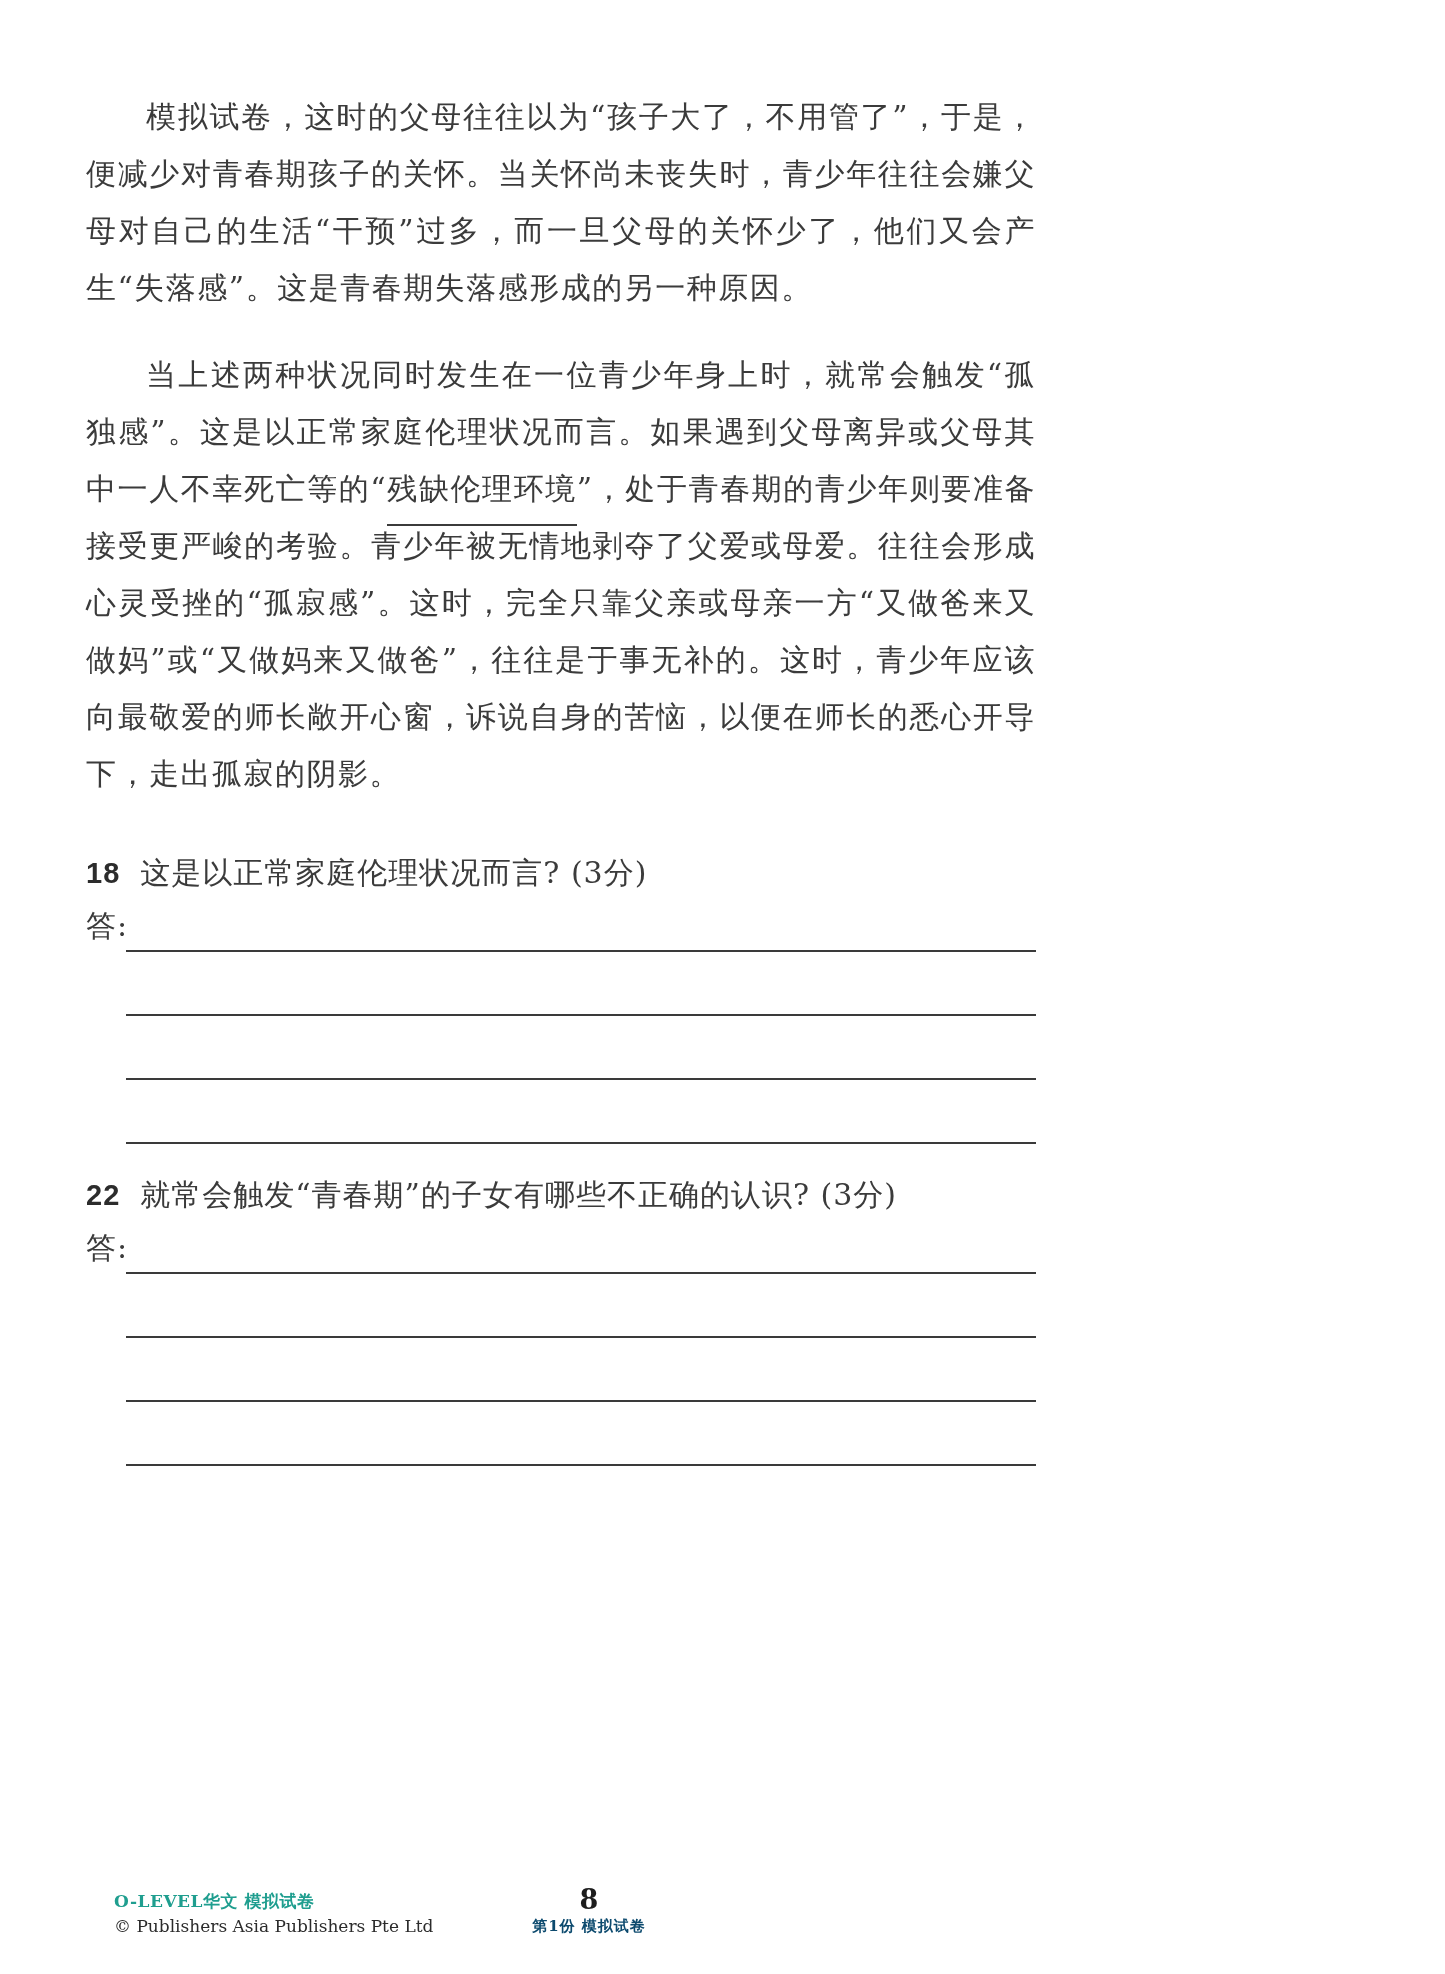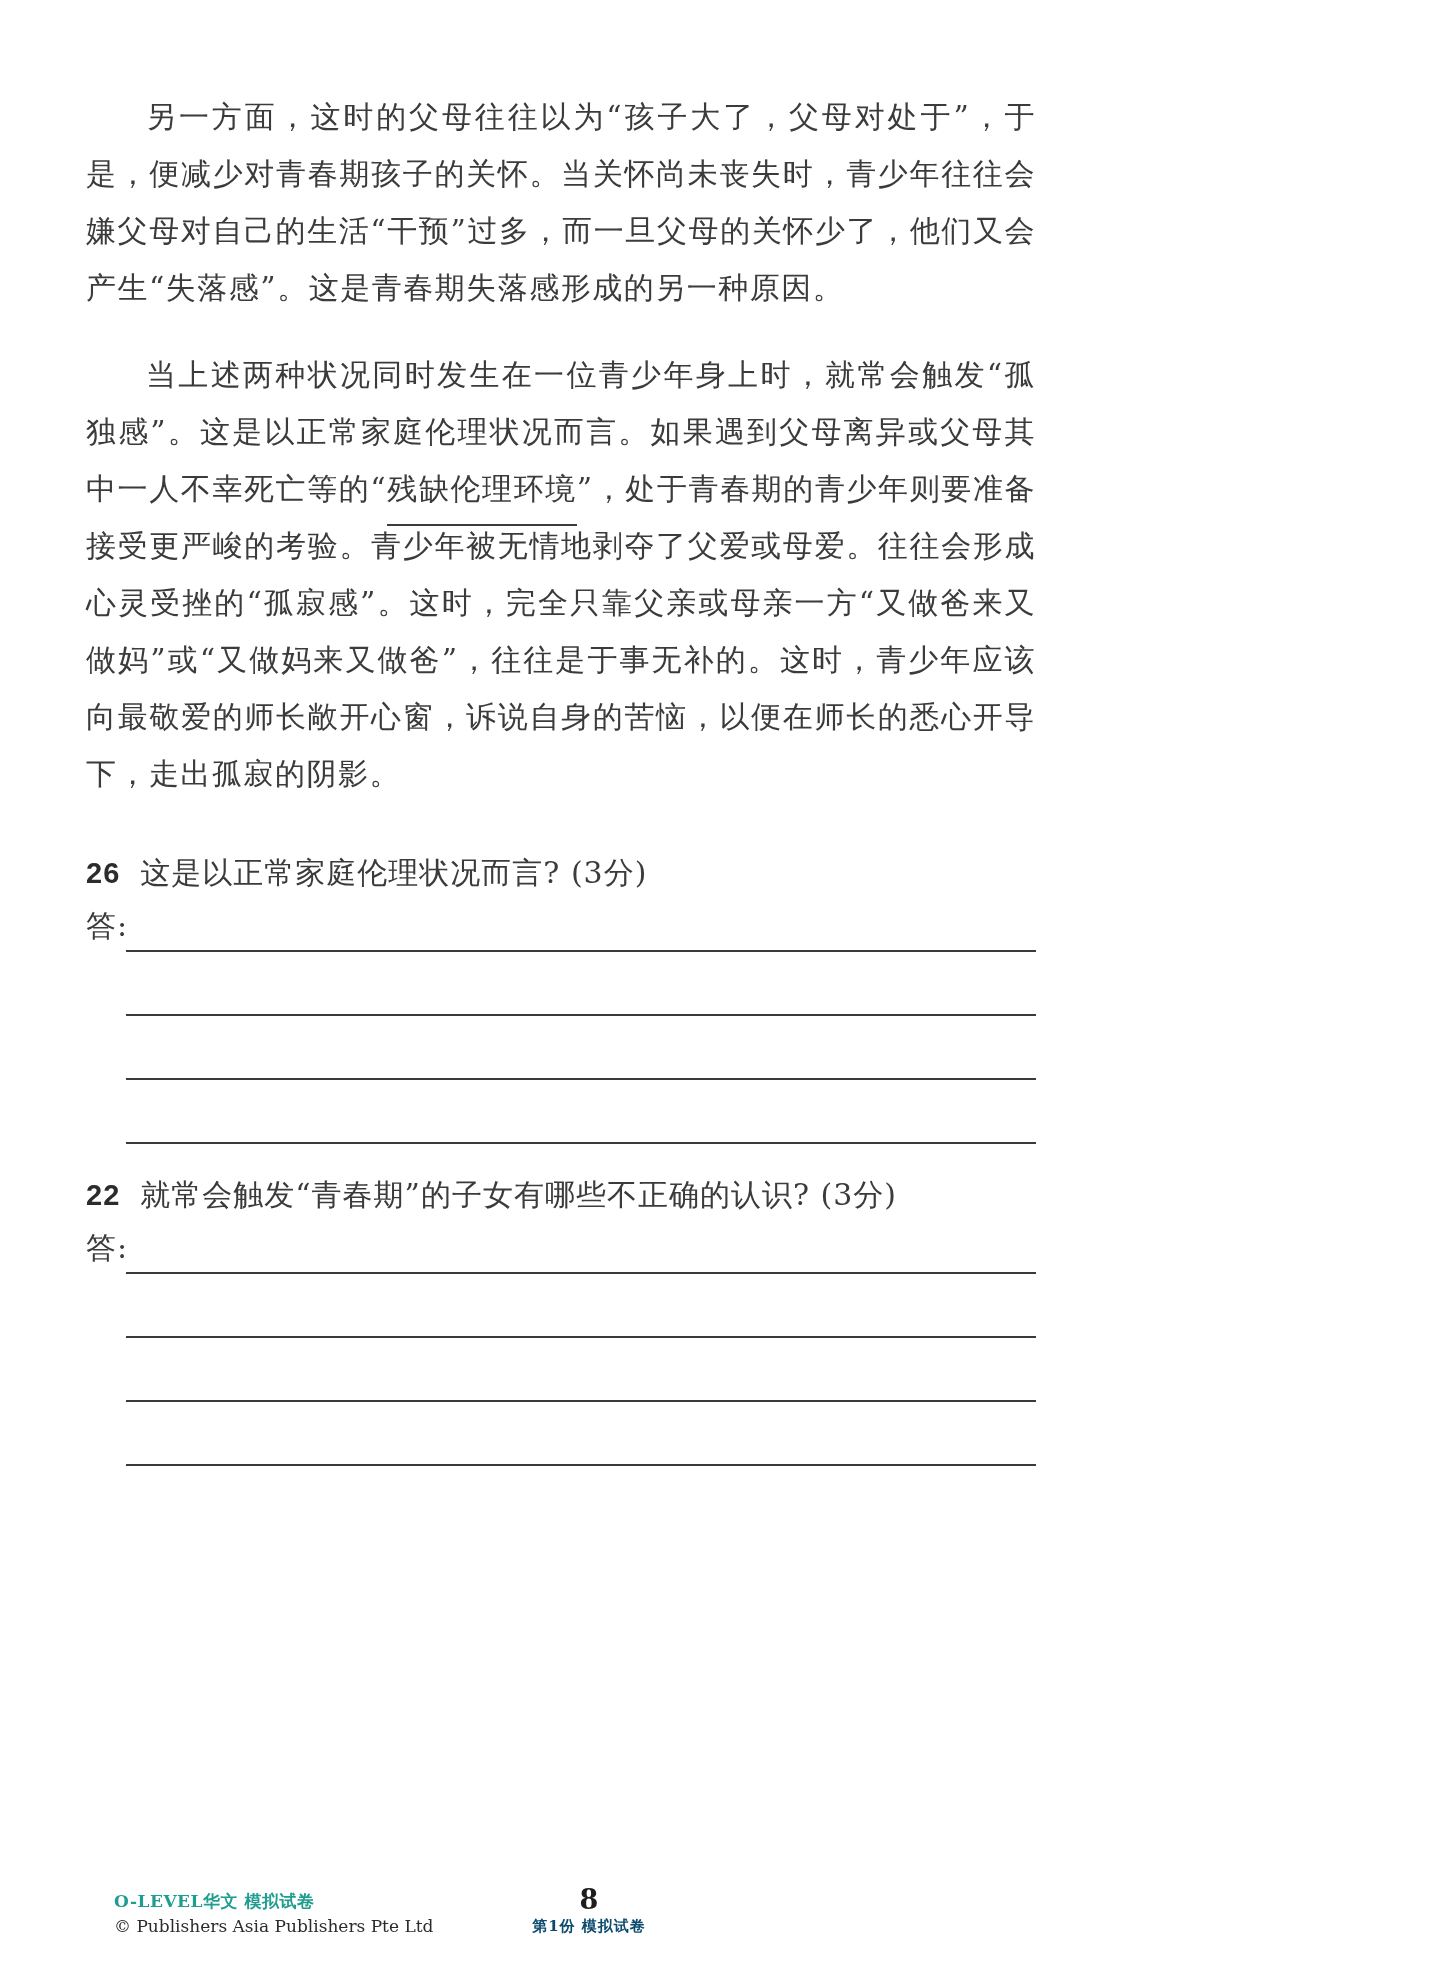--- a/index.html
+++ b/index.html
@@ -109,26 +109,26 @@
     letter-spacing: 1px;
   }
 </style>
 </head>
 <body>
 
 <div class="page">
 
   <main class="content">
 
-    <p class="para"><span>另一方面，这时的父母往往以为“孩子大了，父母对处于”，于是，便减少对青春期孩子的关怀。当关怀尚未丧失时，青少年往往会嫌父母对自己的生活“干预”过多，而一旦父母的关怀少了，他们又会产生“失落感”。这是青春期失落感形成的另一种原因。</span></p>
+    <p class="para"><span>模拟试卷，这时的父母往往以为“孩子大了，不用管了”，于是，便减少对青春期孩子的关怀。当关怀尚未丧失时，青少年往往会嫌父母对自己的生活“干预”过多，而一旦父母的关怀少了，他们又会产生“失落感”。这是青春期失落感形成的另一种原因。</span></p>
 
     <p class="para"><span>当上述两种状况同时发生在一位青少年身上时，就常会触发“孤独感”。这是以正常家庭伦理状况而言。如果遇到父母离异或父母其中一人不幸死亡等的“</span><span class="underline">残缺伦理环境</span><span>”，处于青春期的青少年则要准备接受更严峻的考验。青少年被无情地剥夺了父爱或母爱。往往会形成心灵受挫的“孤寂感”。这时，完全只靠父亲或母亲一方“又做爸来又做妈”或“又做妈来又做爸”，往往是于事无补的。这时，青少年应该向最敬爱的师长敞开心窗，诉说自身的苦恼，以便在师长的悉心开导下，走出孤寂的阴影。</span></p>
 
     <div class="question q21">
-      <span class="qnum">26</span>
+      <span class="qnum">18</span>
       <span class="qtext">这是以正常家庭伦理状况而言? (3分)</span>
     </div>
 
     <div class="answer-block">
       <span class="answer-label">答:</span>
       <div class="answer-lines">
         <div class="answer-line"></div>
         <div class="answer-line"></div>
         <div class="answer-line"></div>
         <div class="answer-line"></div>

